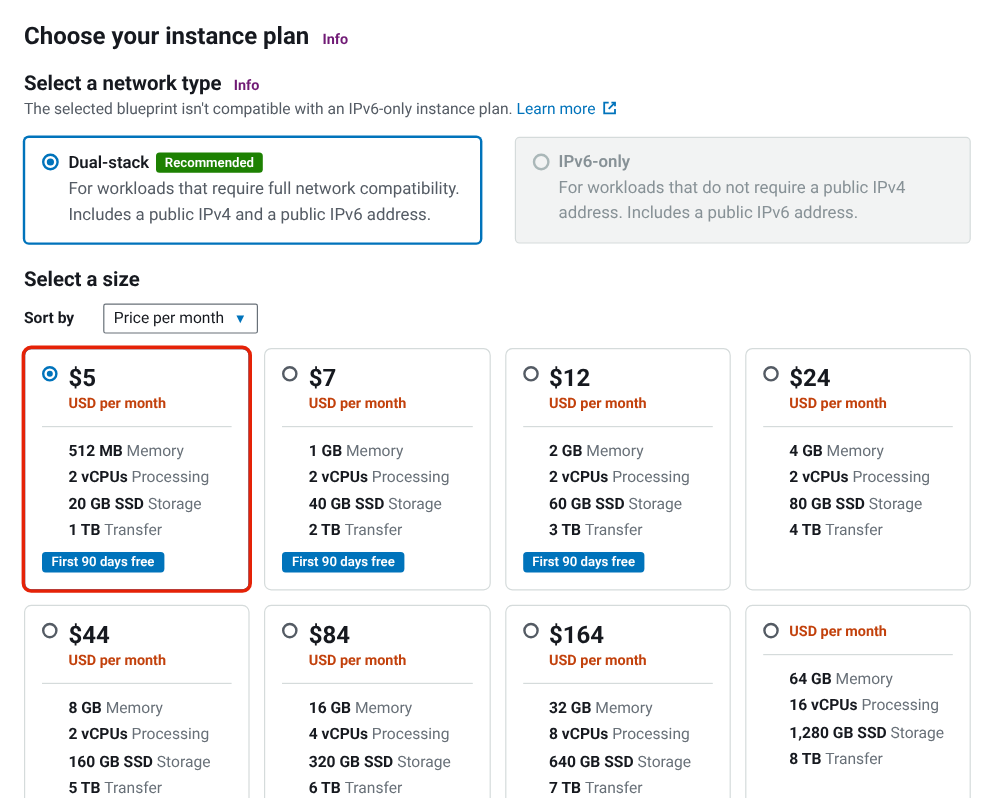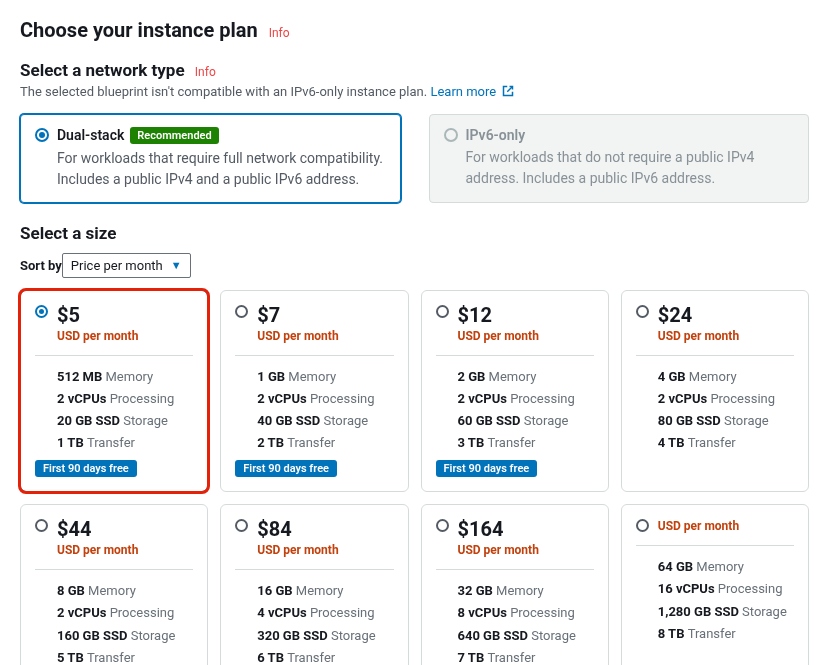--- a/index.html
+++ b/index.html
@@ -1,36 +1,36 @@
 <!DOCTYPE html>
 <html><head>
   <meta charset="utf-8">
   <style>
     * { box-sizing: border-box; margin: 0; padding: 0; }
     body { font-family: -apple-system, BlinkMacSystemFont, "Segoe UI", Roboto, Arial, sans-serif; color: #16191f; padding: 18px 20px; font-size: 14px; background: #fff; }
     .main-title { font-size: 20px; font-weight: 700; margin-bottom: 18px; }
     .sub-title { font-size: 17px; font-weight: 700; margin-bottom: 4px; }
-    .info-link { color: #ef4444; font-size: 12px; font-weight: 400; margin-left: 6px; cursor: pointer; }
+    .info-link { color: #701a75; font-size: 12px; font-weight: 700; margin-left: 6px; cursor: pointer; }
     .desc { color: #545b64; font-size: 13px; margin-bottom: 14px; }
     .desc .learn-more { color: #0073bb; cursor: pointer; }
     .ext-icon { display: inline-block; vertical-align: -1px; margin-left: 3px; }
     .network-row { display: flex; gap: 28px; margin-bottom: 20px; }
     .net-card { flex: 1; border: 1px solid #d5dbdb; border-radius: 4px; padding: 12px 14px; background: #fff; position: relative; }
     .net-card.selected { border: 1px solid #0073bb; box-shadow: 0 0 0 1px #0073bb; }
     .net-card.disabled { background: #f2f3f3; color: #879196; }
     .net-card .radio { position: absolute; top: 13px; left: 14px; width: 14px; height: 14px; border: 2px solid #0073bb; border-radius: 50%; }
     .net-card .radio.checked::after { content:""; position:absolute; top:2px; left:2px; width:6px; height:6px; border-radius:50%; background:#0073bb; }
     .net-card.disabled .radio { border-color: #aab7b8; }
     .net-header { margin-left: 22px; font-weight: 600; font-size: 14px; }
     .net-card.disabled .net-header { color: #879196; }
     .badge { display: inline-block; background: #1d8102; color: #fff; font-size: 11px; padding: 2px 7px; border-radius: 3px; margin-left: 6px; font-weight: 600; vertical-align: 1px; }
     .net-body { margin-left: 22px; color: #545b64; font-size: 14px; line-height: 1.5; margin-top: 4px; }
     .net-card.disabled .net-body { color: #879196; }
 
-    .sortby { display: flex; align-items: center; gap: 0; margin: 10px 0 12px; font-size: 13px; }
+    .sortby { display: flex; align-items: center; gap: 24px; margin: 10px 0 12px; font-size: 13px; }
     .sortby-label { font-weight: 700; }
     .sort-select { border: 1px solid #687078; border-radius: 2px; padding: 4px 8px; font-size: 13px; background: #fff; cursor: pointer; display: inline-flex; align-items: center; gap: 8px; }
     .sort-select .caret { color: #0073bb; font-size: 11px; }
 
     .grid { display: grid; grid-template-columns: repeat(4, 1fr); gap: 12px; }
     .plan { border: 1px solid #d5dbdb; border-radius: 6px; padding: 12px 14px 14px; position: relative; background: #fff; }
     .plan.selected { border: 1px solid #0073bb; box-shadow: 0 0 0 1px #0073bb; }
     .plan.highlight { outline: 3px solid #e52207; outline-offset: -1px; }
     .plan .radio { position: absolute; top: 14px; left: 14px; width: 13px; height: 13px; border: 2px solid #545b64; border-radius: 50%; }
     .plan.selected .radio { border-color: #0073bb; }

